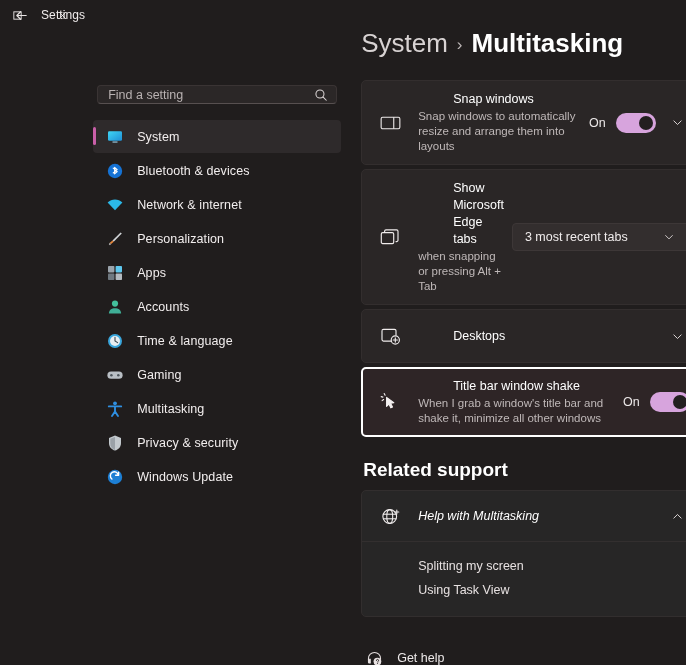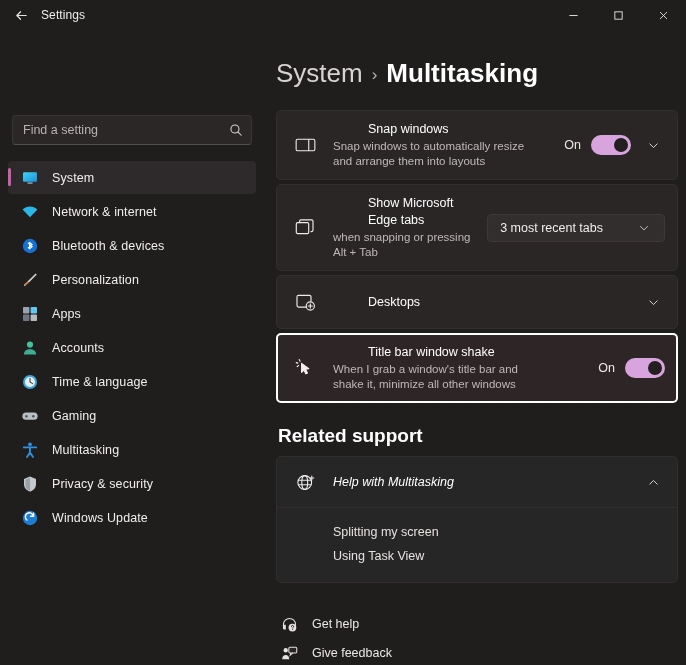--- a/index.html
+++ b/index.html
@@ -3,21 +3,21 @@
 <meta charset="utf-8">
 <style>
   * { box-sizing: border-box; margin: 0; padding: 0; }
   html, body {
     width: 686px; height: 665px;
     background: #201d1d;
     font-family: "Liberation Sans", "DejaVu Sans", sans-serif;
     color: #ffffff;
     overflow: hidden;
   }
-  .app { position: relative; width: 686px; height: 665px; display: flex; flex-direction: column; }
+  .app { position: relative; width: 686px; height: 665px; display: flex; flex-direction: row; }
 
   
   .titlebar {
     height: 30px; flex: 0 0 30px;
     display: flex; align-items: center;
     background: #201d1d;
     position: relative;
   }
   .back-btn {
     width: 34px; height: 28px; margin-left: 4px;
@@ -40,21 +40,21 @@
 
   
   .sidebar {
     width: 264px; flex: 0 0 264px;
     padding: 0 8px;
     background: #201d1d;
     display: flex; flex-direction: column;
   }
   .search-wrap { padding: 0 4px; margin-top: 85px; }
   .search-box {
-    height: 30px; background: #2b2727;
+    height: 19px; background: #2b2727;
     border: 1px solid #3a3434; border-bottom-color: #575050;
     border-radius: 4px;
     display: flex; align-items: center; padding: 0 8px 0 10px;
     cursor: text;
   }
   .search-box input {
     flex: 1; background: transparent; border: 0; outline: none;
     color: #e8e4e4; font-size: 12.5px;
     font-family: "Liberation Sans", "DejaVu Sans", sans-serif;
   }
@@ -229,34 +229,34 @@
               <rect x="2" y="3.2" width="14" height="9.6" rx="1.2" fill="url(#gMon)"></rect>
               <rect x="6.5" y="13.4" width="5" height="1.3" fill="#8fb9cf"></rect>
             </svg>
           </span>
           <span class="nav-label">System</span>
         </div>
 
         <div class="nav-item">
           <span class="nav-ico">
             <svg width="18" height="18" viewBox="0 0 18 18">
-              <path d="M1.6 6.6C3.7 4.6 6.2 3.6 9 3.6s5.3 1 7.4 3L9 14.2z" fill="#2bb8e8"></path>
-            </svg>
-          </span>
-          <span class="nav-label">Network &amp; internet</span>
-        </div>
-
-        <div class="nav-item">
-          <span class="nav-ico">
-            <svg width="18" height="18" viewBox="0 0 18 18">
               <circle cx="9" cy="9" r="7.2" fill="#1572d4"></circle>
               <path d="M7.2 6.2l4 3.3-2.6 2.3V5.4l2.6 2.3-4 3.3" fill="none" stroke="#fff" stroke-width="1.1" stroke-linejoin="round" stroke-linecap="round"></path>
             </svg>
           </span>
           <span class="nav-label">Bluetooth &amp; devices</span>
+        </div>
+
+        <div class="nav-item">
+          <span class="nav-ico">
+            <svg width="18" height="18" viewBox="0 0 18 18">
+              <path d="M1.6 6.6C3.7 4.6 6.2 3.6 9 3.6s5.3 1 7.4 3L9 14.2z" fill="#2bb8e8"></path>
+            </svg>
+          </span>
+          <span class="nav-label">Network &amp; internet</span>
         </div>
 
         <div class="nav-item">
           <span class="nav-ico">
             <svg width="18" height="18" viewBox="0 0 18 18">
               <path d="M14.6 2.4l1.2 1.2-8.1 8.1-1.2-1.2z" fill="#cfd3d6"></path>
               <path d="M6.5 10.5l1.2 1.2-2.6 2.2-1.6-.8z" fill="#e8873a"></path>
               <path d="M3.5 13.1l1.6.8-1.2 1.4-1.1-1z" fill="#b8b8b8"></path>
             </svg>
           </span>

